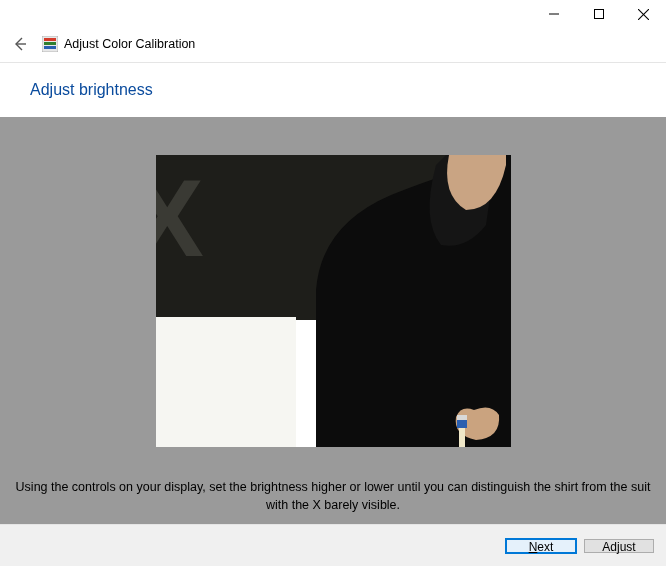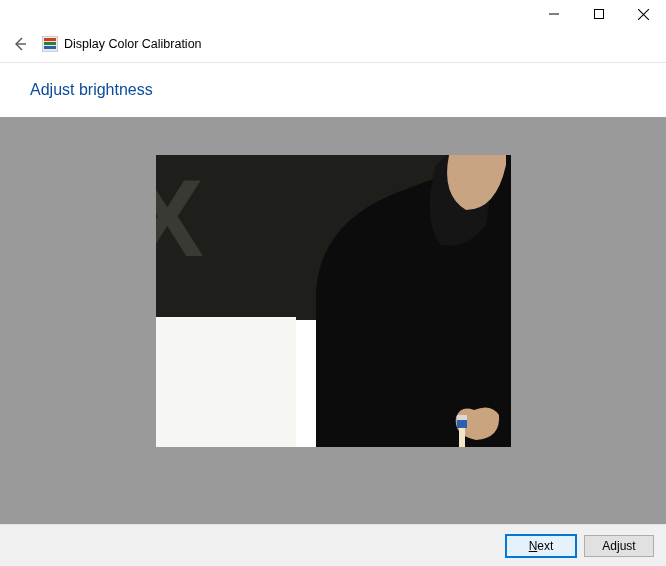--- a/index.html
+++ b/index.html
@@ -132,21 +132,21 @@
       height: 42px;
       display: flex;
       justify-content: flex-end;
       align-items: center;
       padding: 0 12px;
       gap: 8px;
       flex: none;
     }
     .btn {
       min-width: 70px;
-      height: 22px;
+      height: 14px;
       font-size: 12px;
       font-family: inherit;
       background: #e1e1e1;
       border: 1px solid #adadad;
       padding: 0 12px;
       cursor: pointer;
     }
     .btn.primary {
       border: 1px solid #0078d7;
       outline: 1px solid #0078d7;
@@ -186,21 +186,21 @@
     </svg>
   </div>
   <span class="app-icon">
     <svg width="16" height="16" viewBox="0 0 16 16">
       <rect x="0" y="0" width="16" height="16" fill="#e8e8e8" stroke="#888" stroke-width="0.5"></rect>
       <rect x="2" y="2" width="12" height="3" fill="#d43a2a"></rect>
       <rect x="2" y="6" width="12" height="3" fill="#2f7e2f"></rect>
       <rect x="2" y="10" width="12" height="3" fill="#2a5fb0"></rect>
     </svg>
   </span>
-  <span class="app-title">Display Color Calibration</span>
+  <span class="app-title">Adjust Color Calibration</span>
 </div>
 
 <div class="heading">Adjust brightness</div>
 
 <div class="content-area">
   <div class="sample-frame">
     <div class="dark-band"></div>
 
     <div class="x-mark">X</div>
     <div class="light-band"></div>
@@ -229,18 +229,19 @@
                Q 190 250 185 262
                Q 182 280 205 285
                Q 230 283 228 260
                Q 220 248 203 255 Z" fill="#caa37f"></path>
 
       <rect x="188" y="272" width="6" height="20" fill="#efe7c8"></rect>
       <rect x="186" y="265" width="10" height="8" fill="#2a5fb0"></rect>
       <rect x="186" y="260" width="10" height="5" fill="#d8d8d8"></rect>
     </svg>
   </div>
+  <div class="instruction">Using the controls on your display, set the brightness higher or lower until you can distinguish the shirt from the suit with the X barely visible.</div>
 </div>
 
 <div class="footer">
   <button class="btn primary underline-first">Next</button>
   <button class="btn">Adjust</button>
 </div>
 
 </body></html>

